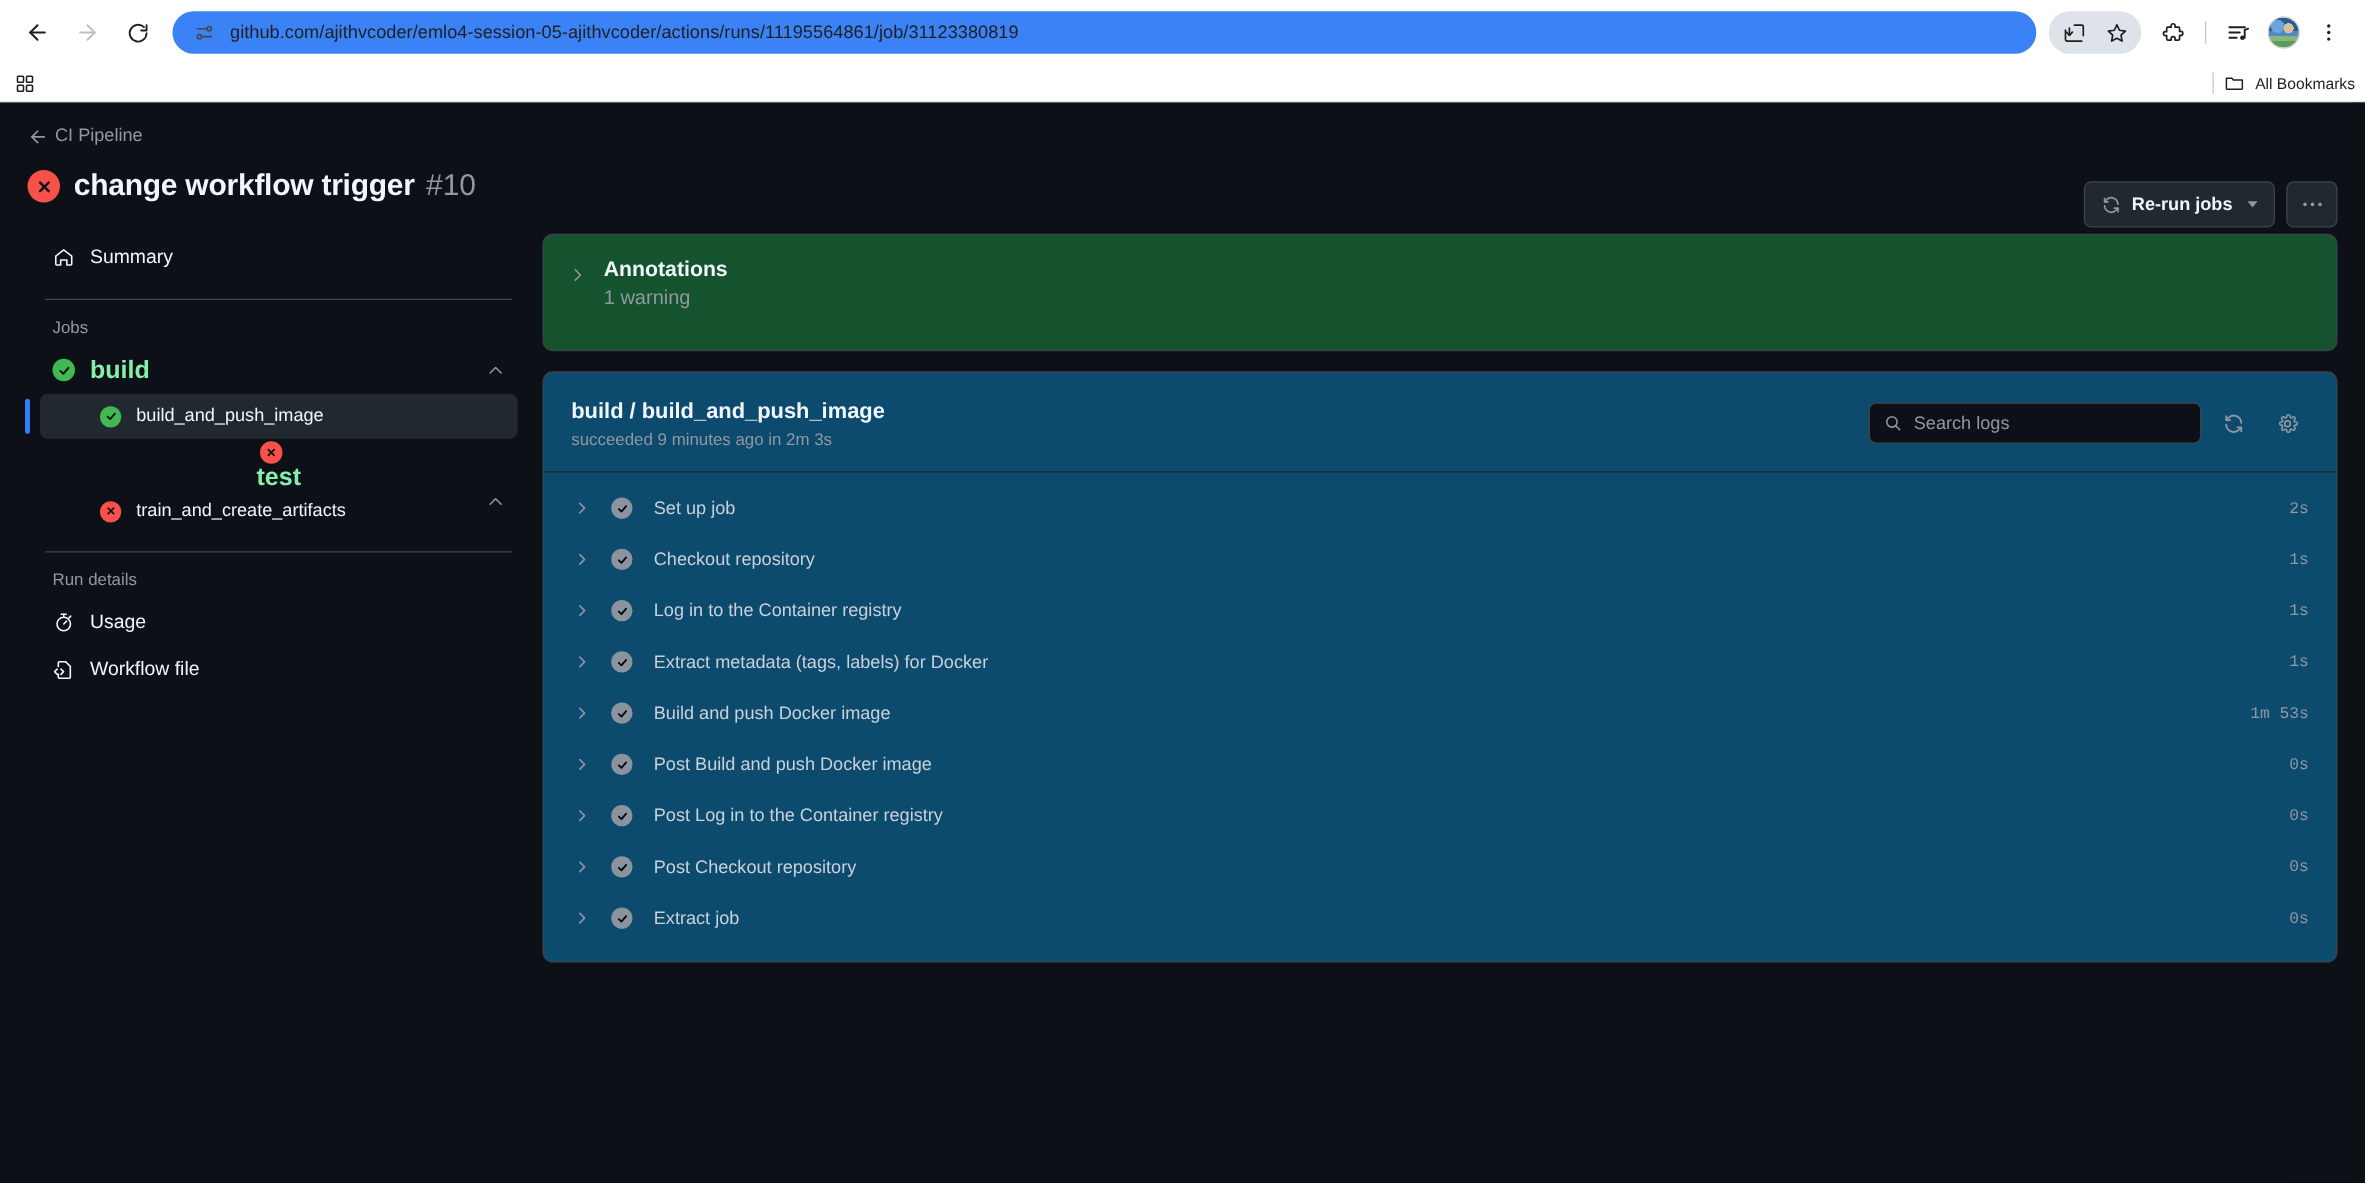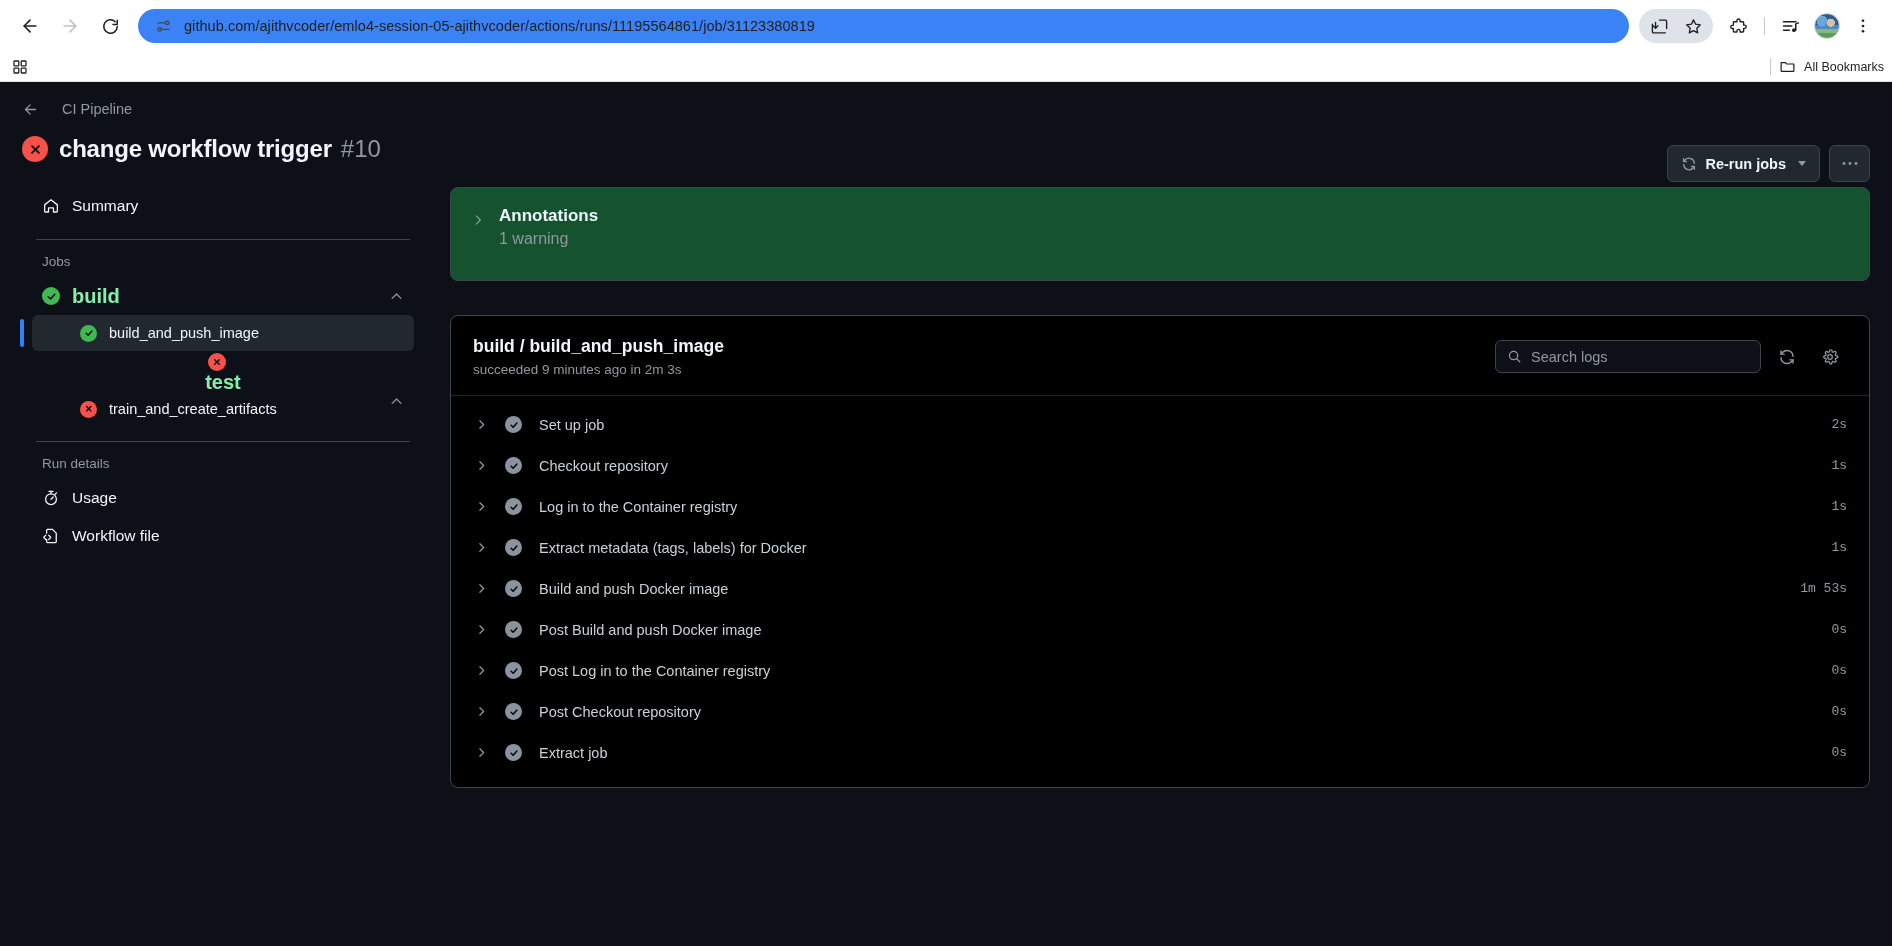--- a/index.html
+++ b/index.html
@@ -109,21 +109,21 @@
     width: 100%;
     height: 864px;
     background: #0d1117;
     position: relative;
     overflow: hidden;
     color: #e6edf3;
   }
 
   .gh-header { padding: 16px 22px 0 22px; }
   .breadcrumb {
-    display: flex; align-items: center; gap: 23px;
+    display: flex; align-items: center; gap: 5px;
     color: #9198a1;
     font-size: 14px;
     height: 22px;
   }
   .breadcrumb .bc-text { color: #9198a1; font-size: 14.5px; }
 
   .title-row {
     display: flex; align-items: center;
     margin-top: 9px;
     height: 40px;
@@ -179,21 +179,21 @@
     color: #9198a1;
     font-size: 18px;
     letter-spacing: 1.6px;
     font-weight: bold;
   }
 
   
   .gh-body {
     display: flex;
     padding: 18px 22px 0 22px;
-    gap: 16px;
+    gap: 0;
   }
   .sidebar { width: 392px; flex: none; padding-left: 10px; }
 
   .side-item {
     display: flex; align-items: center;
     gap: 12px;
     height: 38px;
     padding: 0 10px;
     border-radius: 6px;
     color: #f0f6fc;
@@ -259,22 +259,22 @@
     display: flex;
     align-items: flex-start;
     gap: 14px;
     height: 94px;
   }
   .annotations .chev { color: #9198a1; margin-top: 7px; display: flex; }
   .ann-title { font-size: 17px; font-weight: bold; color: #f0f6fc; }
   .ann-sub { font-size: 16px; color: #9198a1; margin-top: 4px; }
 
   .logs-panel {
-    margin-top: 34px;
-    background: #000000;
+    margin-top: 16px;
+    background: #0c4a6e;
     border: 1px solid #3d444d;
     border-radius: 8px;
     overflow: hidden;
   }
   .logs-head {
     display: flex; align-items: center;
     padding: 20px 22px 18px 22px;
     border-bottom: 1px solid #21262d;
   }
   .logs-head .lh-text { flex: 1; min-width: 0; }

